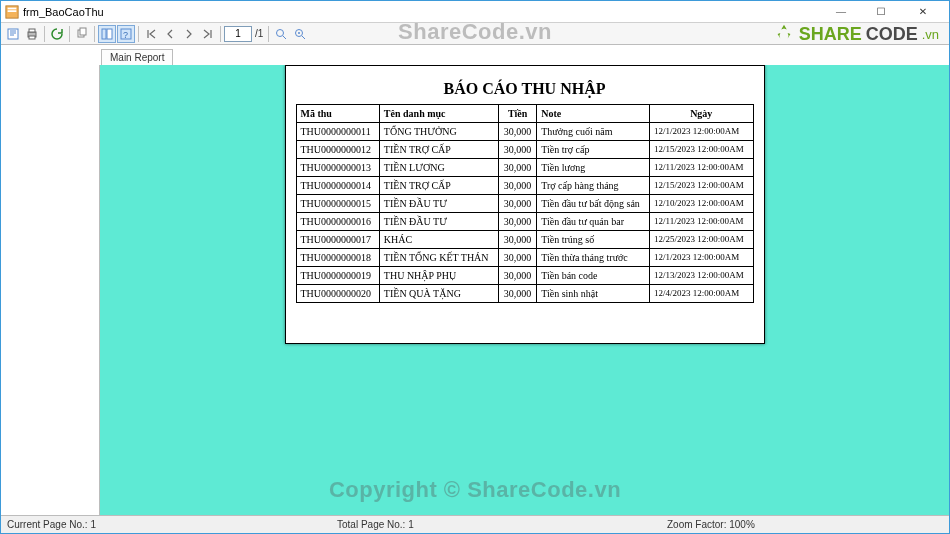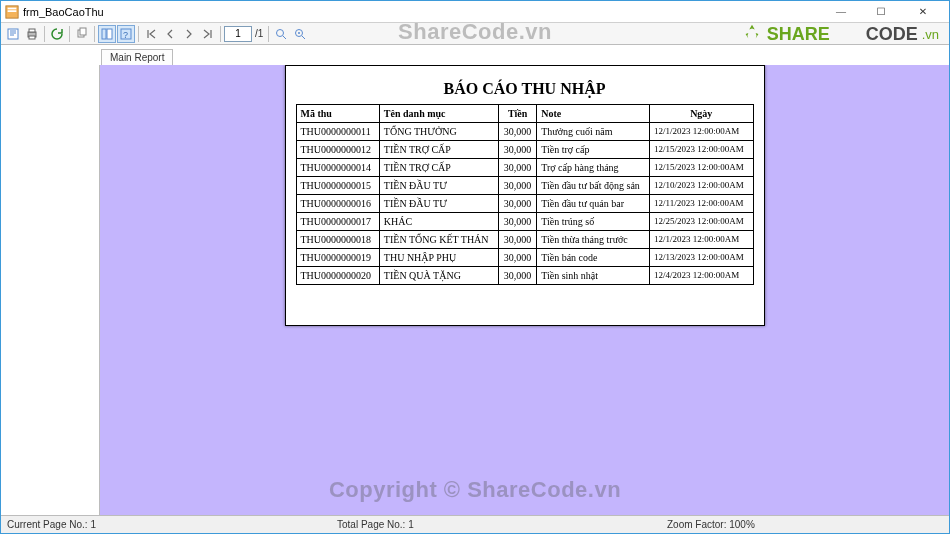--- a/index.html
+++ b/index.html
@@ -21,42 +21,42 @@
   .tb-input { width: 28px; height: 16px; font-size: 10px; border: 1px solid #7f9db9; padding: 0 2px; text-align: center; }
   .tb-text { font-size: 10px; padding: 0 2px; color: #333; }
 
   
   .tabstrip { height: 20px; padding-left: 100px; display: flex; align-items: flex-end; }
   .tab { font-size: 10px; padding: 2px 8px; background: #fdfdfd; border: 1px solid #bcbcbc; border-bottom: none; color: #333; }
 
   
   .main { position: absolute; top: 64px; left: 0; right: 0; bottom: 18px; display: flex; }
   .leftpanel { width: 99px; height: 100%; background: #fff; border-right: 1px solid #bcbcbc; }
-  .viewer { flex: 1; background: #c4b5fd; position: relative; overflow: hidden; display: flex; justify-content: center; align-items: flex-start; }
+  .viewer { flex: 1; background: #5eead4; position: relative; overflow: hidden; display: flex; justify-content: center; align-items: flex-start; }
 
   .page { width: 480px; margin-top: 0; background: #fff; border: 1px solid #000; padding: 10px 10px 40px 10px; box-shadow: 0 0 3px rgba(0,0,0,.5); }
 
   .report-title { text-align: center; font-family: "Times New Roman", serif; font-weight: bold; font-size: 16px; padding: 4px 0 6px 0; }
 
   table.rpt { width: 100%; border-collapse: collapse; font-family: "Times New Roman", serif; font-size: 10px; }
   table.rpt th, table.rpt td { border: 1px solid #000; padding: 3px 4px; text-align: left; vertical-align: top; }
   table.rpt th { font-weight: bold; }
   table.rpt th.ctr, table.rpt td.ctr { text-align: center; }
   table.rpt td.amt { text-align: center; }
   table.rpt td.date { font-size: 9px; white-space: nowrap; }
 
   .total-row { font-family: "Times New Roman", serif; font-size: 11px; font-weight: bold; text-align: right; padding: 8px 40px 0 0; }
   .total-row span.lbl { margin-right: 18px; }
 
   
   .watermark { position: absolute; left: 0; right: 0; top: 18px; text-align: center; font-family: Arial, sans-serif; font-size: 22px; font-weight: bold; color: rgba(80,80,80,0.35); letter-spacing: .5px; pointer-events: none; }
   .watermark.bottom { top: auto; bottom: 30px; }
   .logo-overlay { position: absolute; right: 10px; top: 22px; display: flex; align-items: center; gap: 4px; pointer-events: none; }
   .logo-overlay .g1 { color: #6aa61e; font-weight: bold; font-size: 18px; font-family: Arial; text-align: center; }
-  .logo-overlay .g2 { color: #4a4a4a; font-weight: bold; font-size: 18px; font-family: Arial; margin-left: 32px; }
+  .logo-overlay .g2 { color: #4a4a4a; font-weight: bold; font-size: 18px; font-family: Arial; }
   .logo-overlay .g3 { color: #6aa61e; font-weight: normal; font-size: 13px; font-family: Arial; }
   .logo-overlay svg { width: 22px; height: 22px; }
 
   
   .status { position: absolute; left: 0; right: 0; bottom: 0; height: 18px; background: #f0f0f0; border-top: 1px solid #bcbcbc; display: flex; align-items: center; font-size: 10px; color: #333; }
   .status .cell { padding: 0 6px; }
   .status .cell.mid { position: absolute; left: 330px; }
   .status .cell.right { position: absolute; left: 660px; }
 
   
@@ -193,20 +193,27 @@
               <td class="date">12/1/2023  12:00:00AM</td>
             </tr>
             <tr>
               <td>THU0000000012</td>
               <td>TIỀN TRỢ CẤP</td>
               <td class="amt">30,000</td>
               <td>Tiền trợ cấp</td>
               <td class="date">12/15/2023  12:00:00AM</td>
             </tr>
             <tr>
+              <td>THU0000000013</td>
+              <td>TIỀN LƯƠNG</td>
+              <td class="amt">30,000</td>
+              <td>Tiền lương</td>
+              <td class="date">12/11/2023  12:00:00AM</td>
+            </tr>
+            <tr>
               <td>THU0000000014</td>
               <td>TIỀN TRỢ CẤP</td>
               <td class="amt">30,000</td>
               <td>Trợ cấp hàng tháng</td>
               <td class="date">12/15/2023  12:00:00AM</td>
             </tr>
             <tr>
               <td>THU0000000015</td>
               <td>TIỀN ĐẦU TƯ</td>
               <td class="amt">30,000</td>

